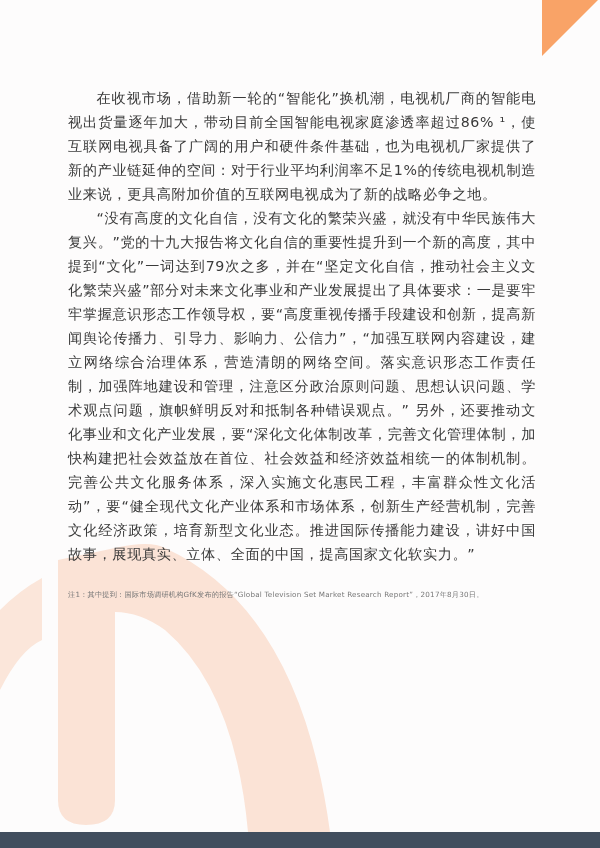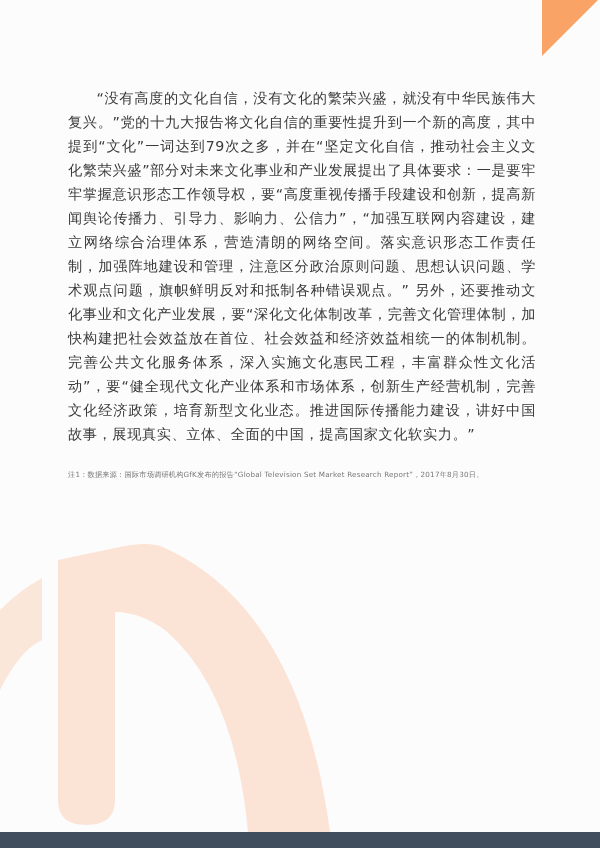--- a/index.html
+++ b/index.html
@@ -41,17 +41,18 @@
     <path d="M0 610 Q20 590 42 578 L42 640 Q20 650 0 690 Z" fill="#fbe6da"></path>
 
     <path d="M58 560 L115 548 L115 800 Q115 825 86 825 Q58 825 58 800 Z" fill="#fbe3d6"></path>
 
     <path d="M115 548 Q150 540 165 548 Q300 610 330 832 L248 832 Q235 690 165 630 Q140 612 115 612 Z" fill="#fbe3d6"></path>
   </svg>
   <div class="corner-triangle"></div>
 </div>
 
 <div class="content">
+  <p class="para">在收视市场，借助新一轮的“智能化”换机潮，电视机厂商的智能电视出货量逐年加大，带动目前全国智能电视家庭渗透率超过86% ¹，使互联网电视具备了广阔的用户和硬件条件基础，也为电视机厂家提供了新的产业链延伸的空间：对于行业平均利润率不足1%的传统电视机制造业来说，更具高附加价值的互联网电视成为了新的战略必争之地。</p>
   <p class="para">“没有高度的文化自信，没有文化的繁荣兴盛，就没有中华民族伟大复兴。”党的十九大报告将文化自信的重要性提升到一个新的高度，其中提到“文化”一词达到79次之多，并在“坚定文化自信，推动社会主义文化繁荣兴盛”部分对未来文化事业和产业发展提出了具体要求：一是要牢牢掌握意识形态工作领导权，要“高度重视传播手段建设和创新，提高新闻舆论传播力、引导力、影响力、公信力”，“加强互联网内容建设，建立网络综合治理体系，营造清朗的网络空间。落实意识形态工作责任制，加强阵地建设和管理，注意区分政治原则问题、思想认识问题、学术观点问题，旗帜鲜明反对和抵制各种错误观点。” 另外，还要推动文化事业和文化产业发展，要“深化文化体制改革，完善文化管理体制，加快构建把社会效益放在首位、社会效益和经济效益相统一的体制机制。完善公共文化服务体系，深入实施文化惠民工程，丰富群众性文化活动”，要“健全现代文化产业体系和市场体系，创新生产经营机制，完善文化经济政策，培育新型文化业态。推进国际传播能力建设，讲好中国故事，展现真实、立体、全面的中国，提高国家文化软实力。”</p>
-  <div class="footnote">注1：数据来源：国际市场调研机构GfK发布的报告“Global Television Set Market Research Report”，2017年8月30日。</div>
+  <div class="footnote">注1：其中提到：国际市场调研机构GfK发布的报告“Global Television Set Market Research Report”，2017年8月30日。</div>
 </div>
 
 <div class="bottom-band"></div>
 
 </body></html>

